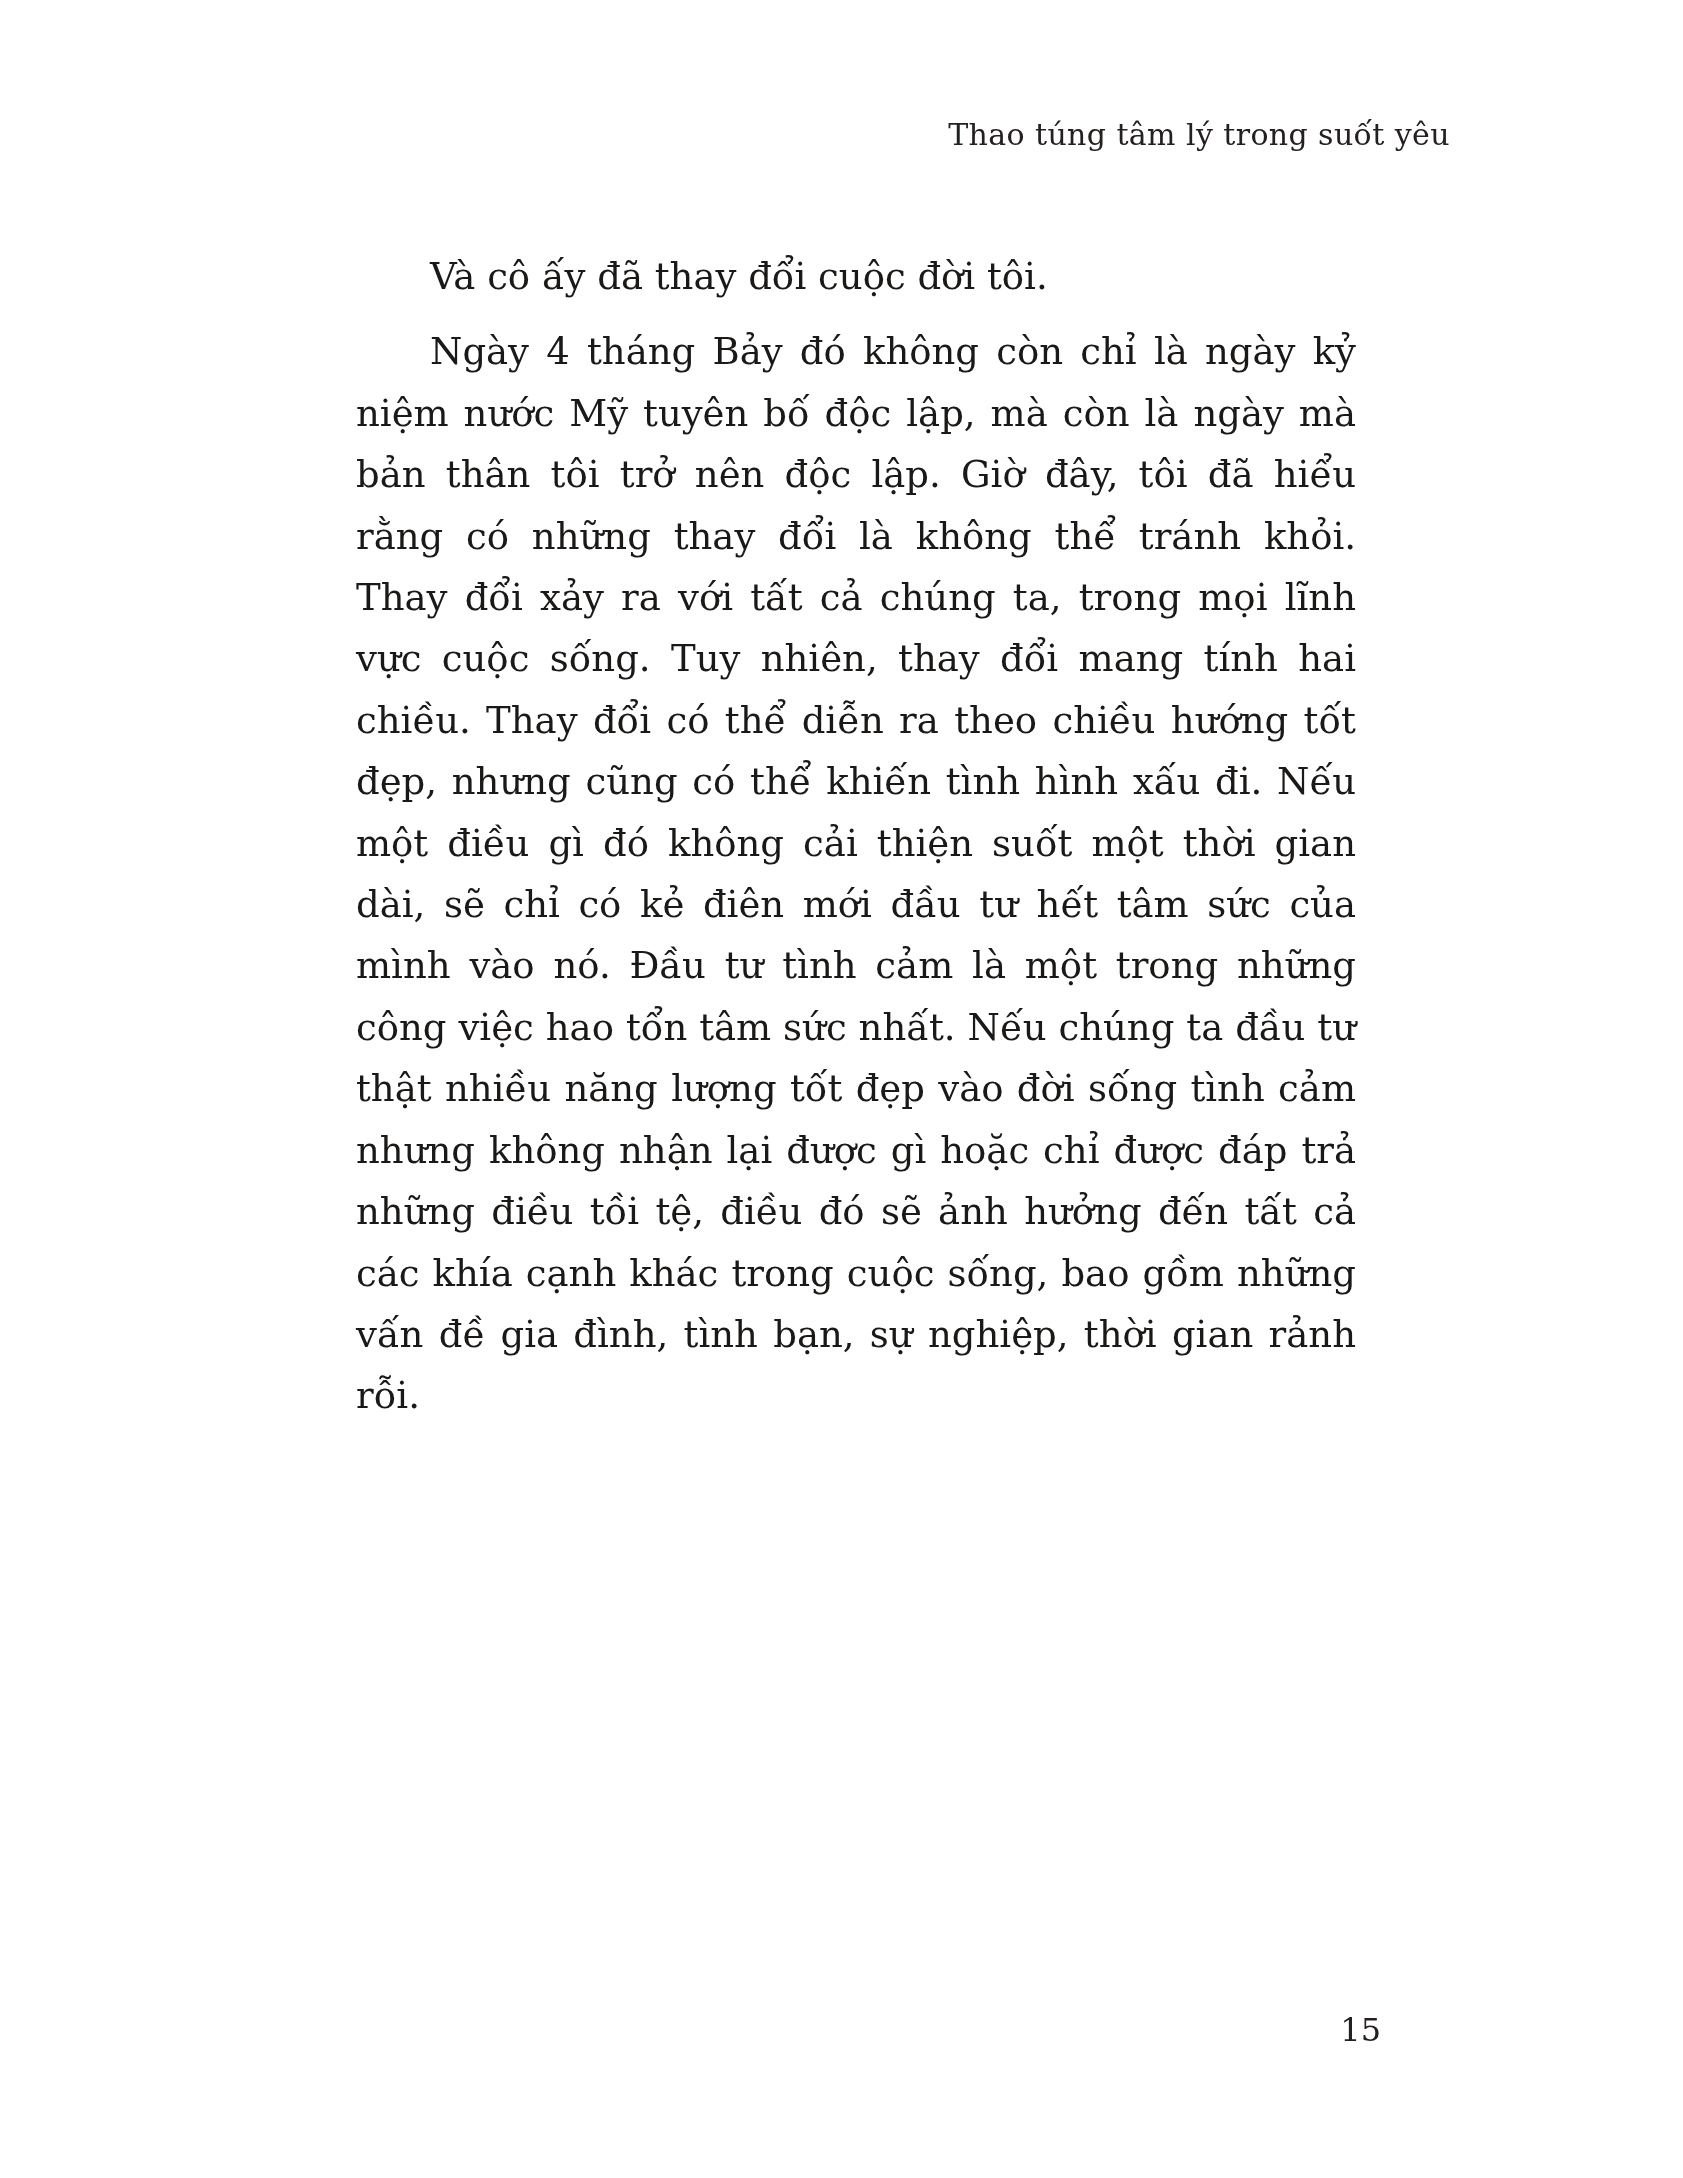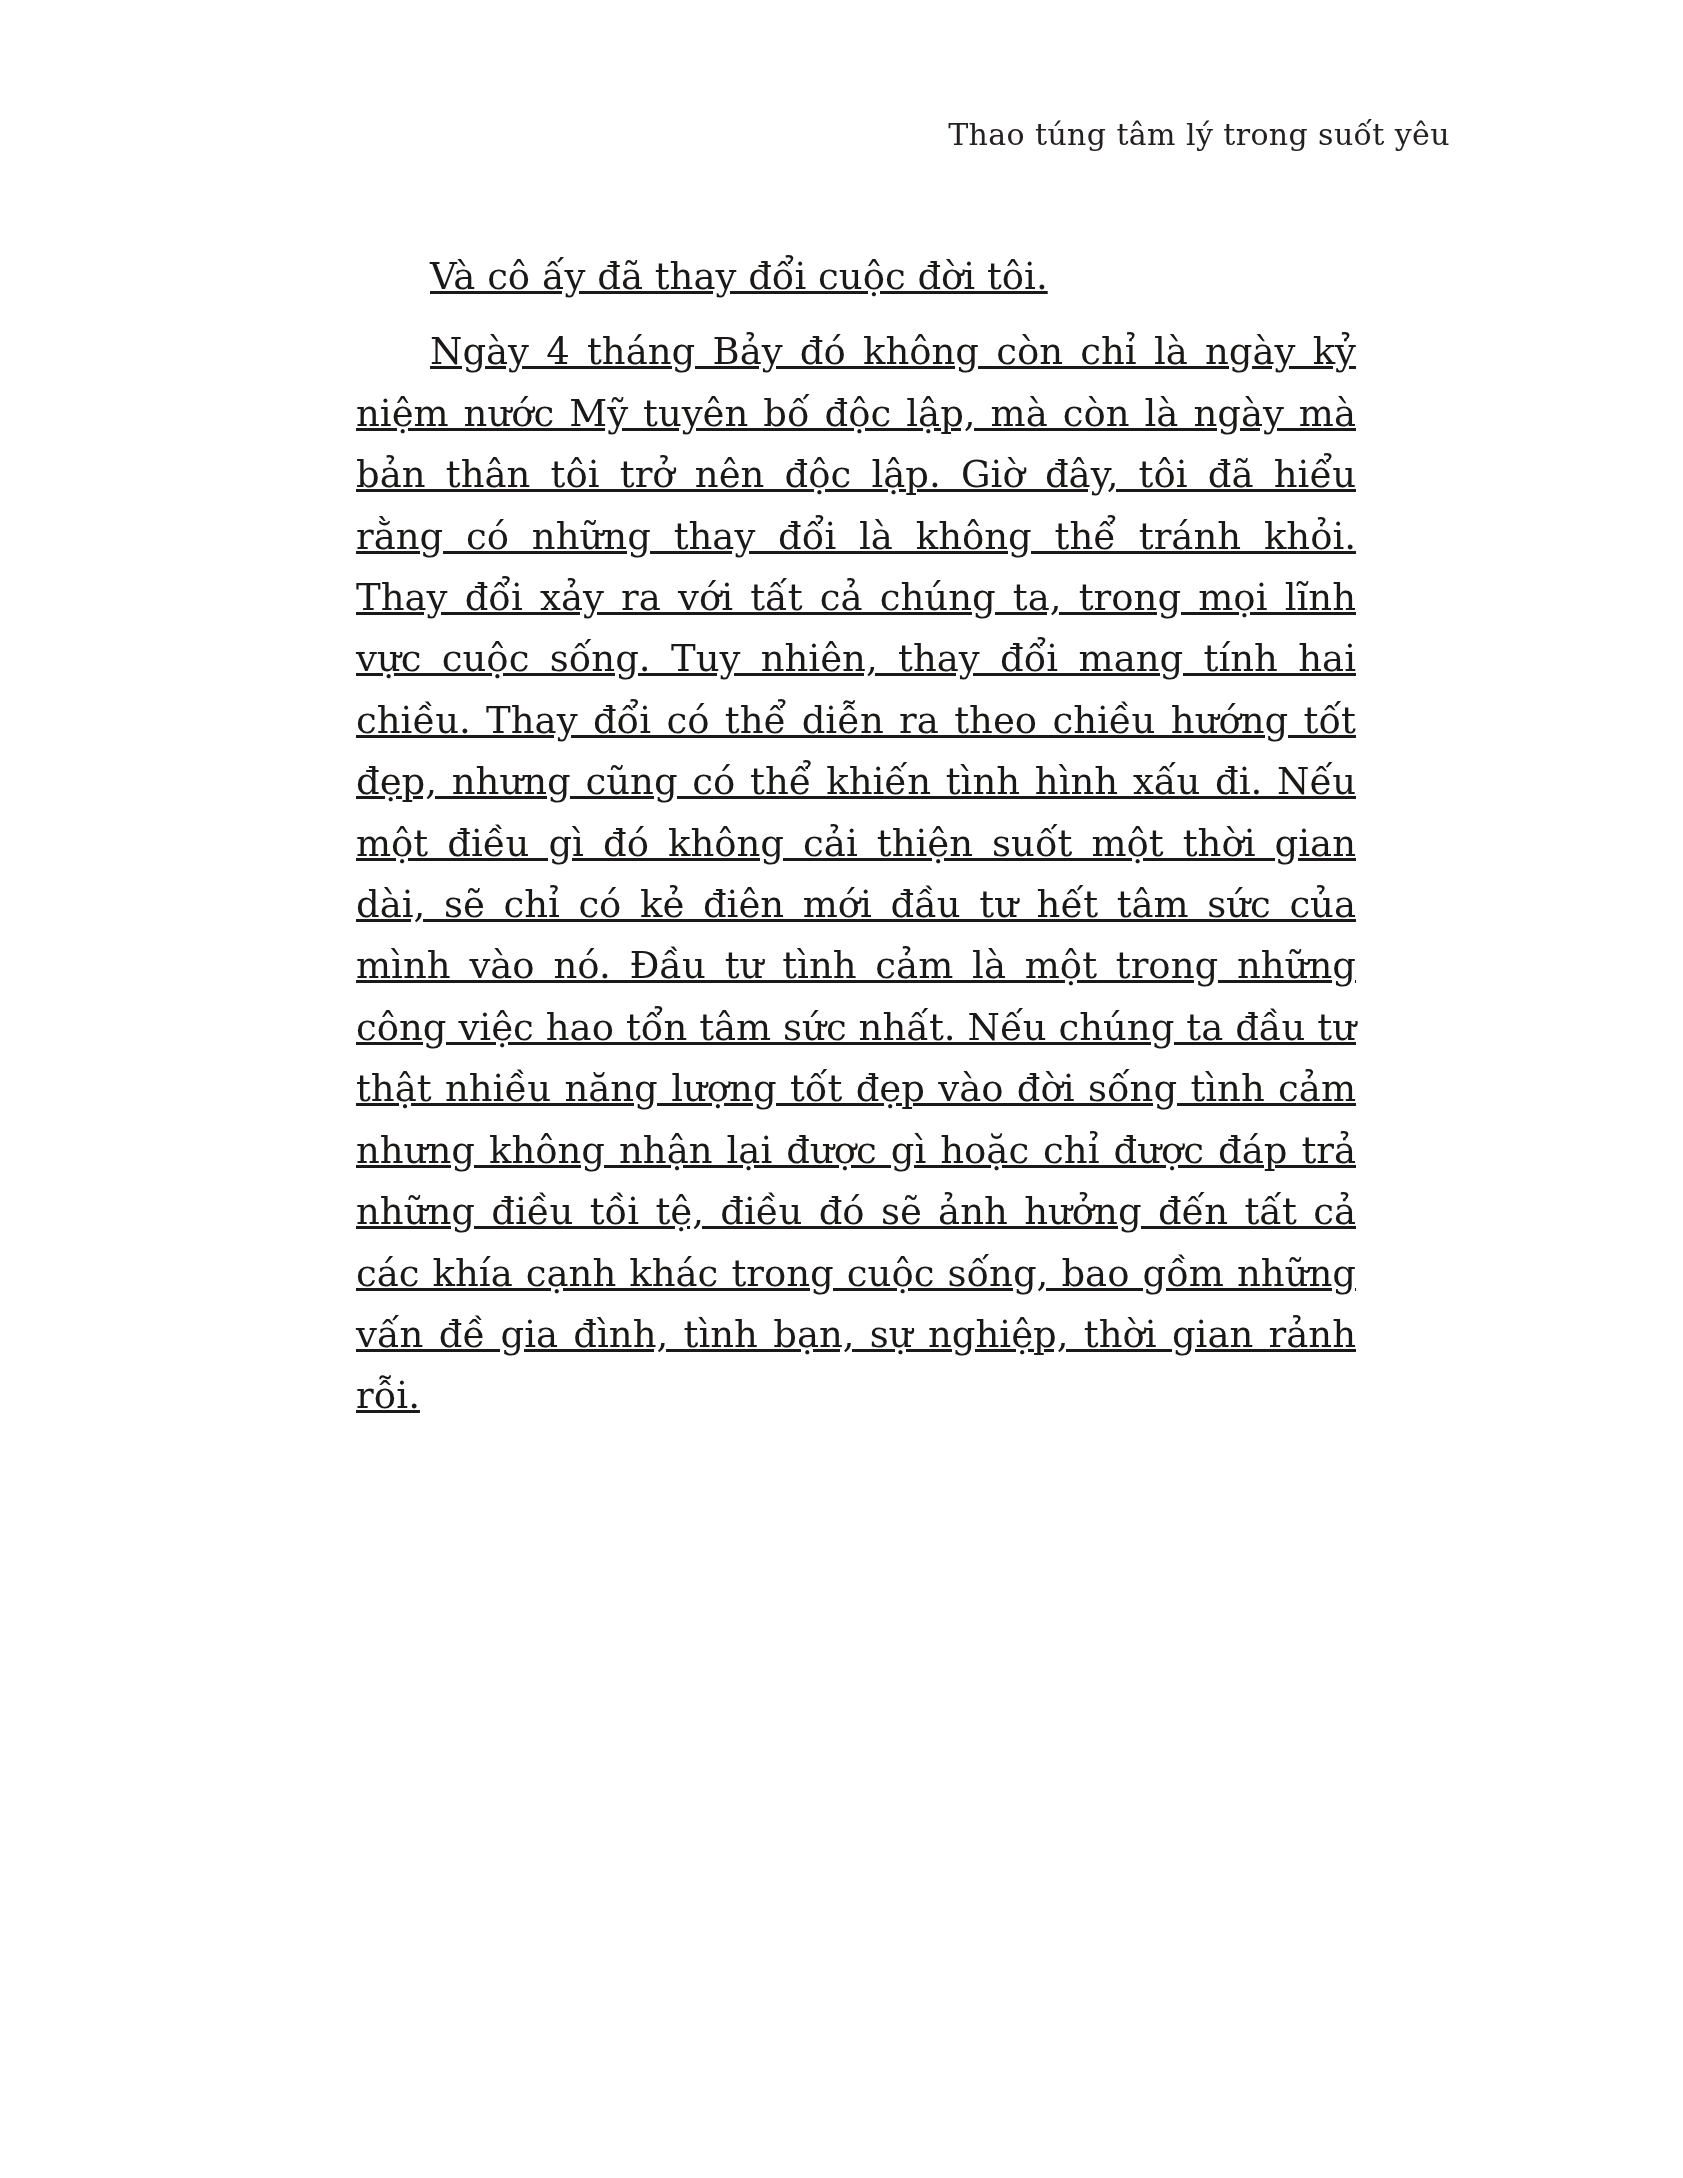--- a/index.html
+++ b/index.html
@@ -34,21 +34,20 @@
     letter-spacing: 0.4px;
     color: #23201f;
     white-space: nowrap;
   }
 
   .textblock {
     position: absolute;
     top: 246px;
     left: 356px;
     width: 1000px;
-    text-decoration: underline;
   }
 
   .para {
     margin: 0 0 14px 0;
     font-size: 37px;
     line-height: 1.66;
     text-align: justify;
     text-justify: inter-word;
     text-indent: 74px;
     color: #1b1917;
@@ -74,15 +73,16 @@
 
 <div class="page">
 
   <div class="running-head">Thao túng tâm lý trong suốt yêu</div>
 
   <div class="textblock">
     <p class="para">Và cô ấy đã thay đổi cuộc đời tôi.</p>
     <p class="para">Ngày 4 tháng Bảy đó không còn chỉ là ngày kỷ niệm nước Mỹ tuyên bố độc lập, mà còn là ngày mà bản thân tôi trở nên độc lập. Giờ đây, tôi đã hiểu rằng có những thay đổi là không thể tránh khỏi. Thay đổi xảy ra với tất cả chúng ta, trong mọi lĩnh vực cuộc sống. Tuy nhiên, thay đổi mang tính hai chiều. Thay đổi có thể diễn ra theo chiều hướng tốt đẹp, nhưng cũng có thể khiến tình hình xấu đi. Nếu một điều gì đó không cải thiện suốt một thời gian dài, sẽ chỉ có kẻ điên mới đầu tư hết tâm sức của mình vào nó. Đầu tư tình cảm là một trong những công việc hao tổn tâm sức nhất. Nếu chúng ta đầu tư thật nhiều năng lượng tốt đẹp vào đời sống tình cảm nhưng không nhận lại được gì hoặc chỉ được đáp trả những điều tồi tệ, điều đó sẽ ảnh hưởng đến tất cả các khía cạnh khác trong cuộc sống, bao gồm những vấn đề gia đình, tình bạn, sự nghiệp, thời gian rảnh rỗi.</p>
   </div>
 
+  <div class="folio">15</div>
 
 </div>
 
 
 </body></html>

